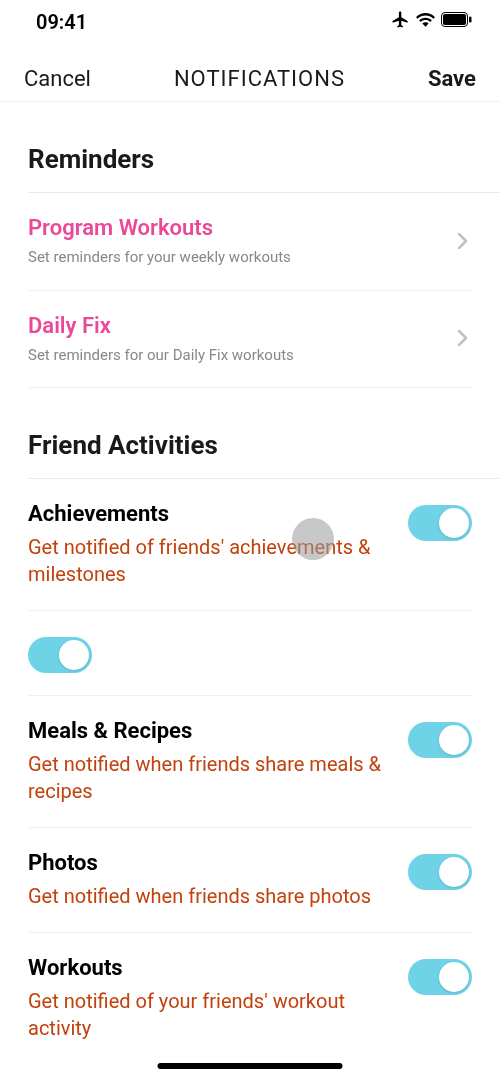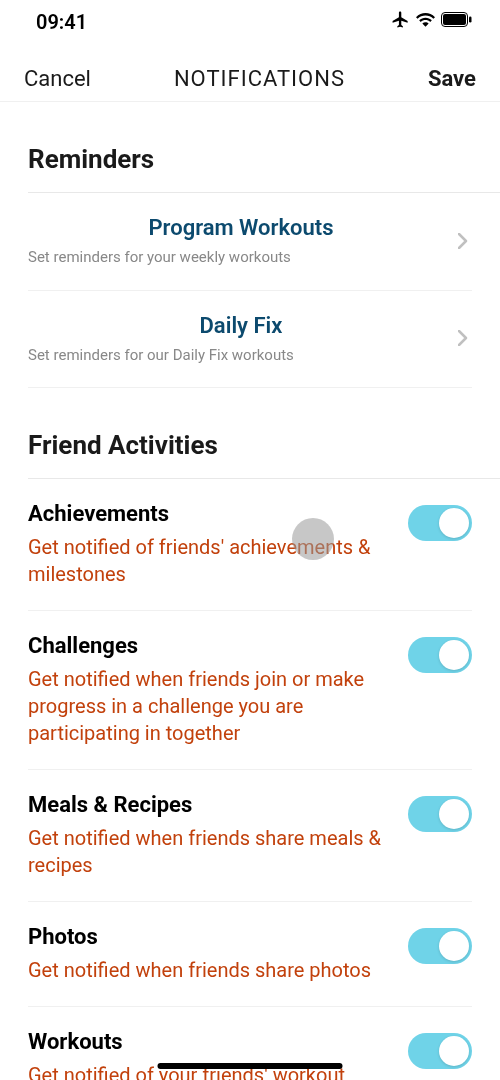--- a/index.html
+++ b/index.html
@@ -79,23 +79,22 @@
     }
     .reminder-row:last-child {
       border-bottom: none;
     }
     .reminder-text {
       flex: 1;
     }
     .reminder-title {
       font-size: 22px;
       font-weight: 600;
-      color: #0c4a6e;
+      color: #ec4899;
       margin-bottom: 8px;
-      text-align: center;
     }
     .reminder-desc {
       font-size: 15px;
       color: #888;
       line-height: 1.3;
     }
     .chevron {
       color: #c0c0c0;
       font-size: 22px;
       padding: 0 4px;
@@ -231,24 +230,20 @@
 
   <div class="activity-row">
     <div class="activity-text">
       <div class="activity-title">Achievements</div>
       <div class="activity-desc">Get notified of friends' achievements &amp; milestones</div>
     </div>
     <div class="toggle"></div>
   </div>
 
   <div class="activity-row">
-    <div class="activity-text">
-      <div class="activity-title">Challenges</div>
-      <div class="activity-desc">Get notified when friends join or make progress in a challenge you are participating in together</div>
-    </div>
     <div class="toggle"></div>
   </div>
 
   <div class="activity-row">
     <div class="activity-text">
       <div class="activity-title">Meals &amp; Recipes</div>
       <div class="activity-desc">Get notified when friends share meals &amp; recipes</div>
     </div>
     <div class="toggle"></div>
   </div>

